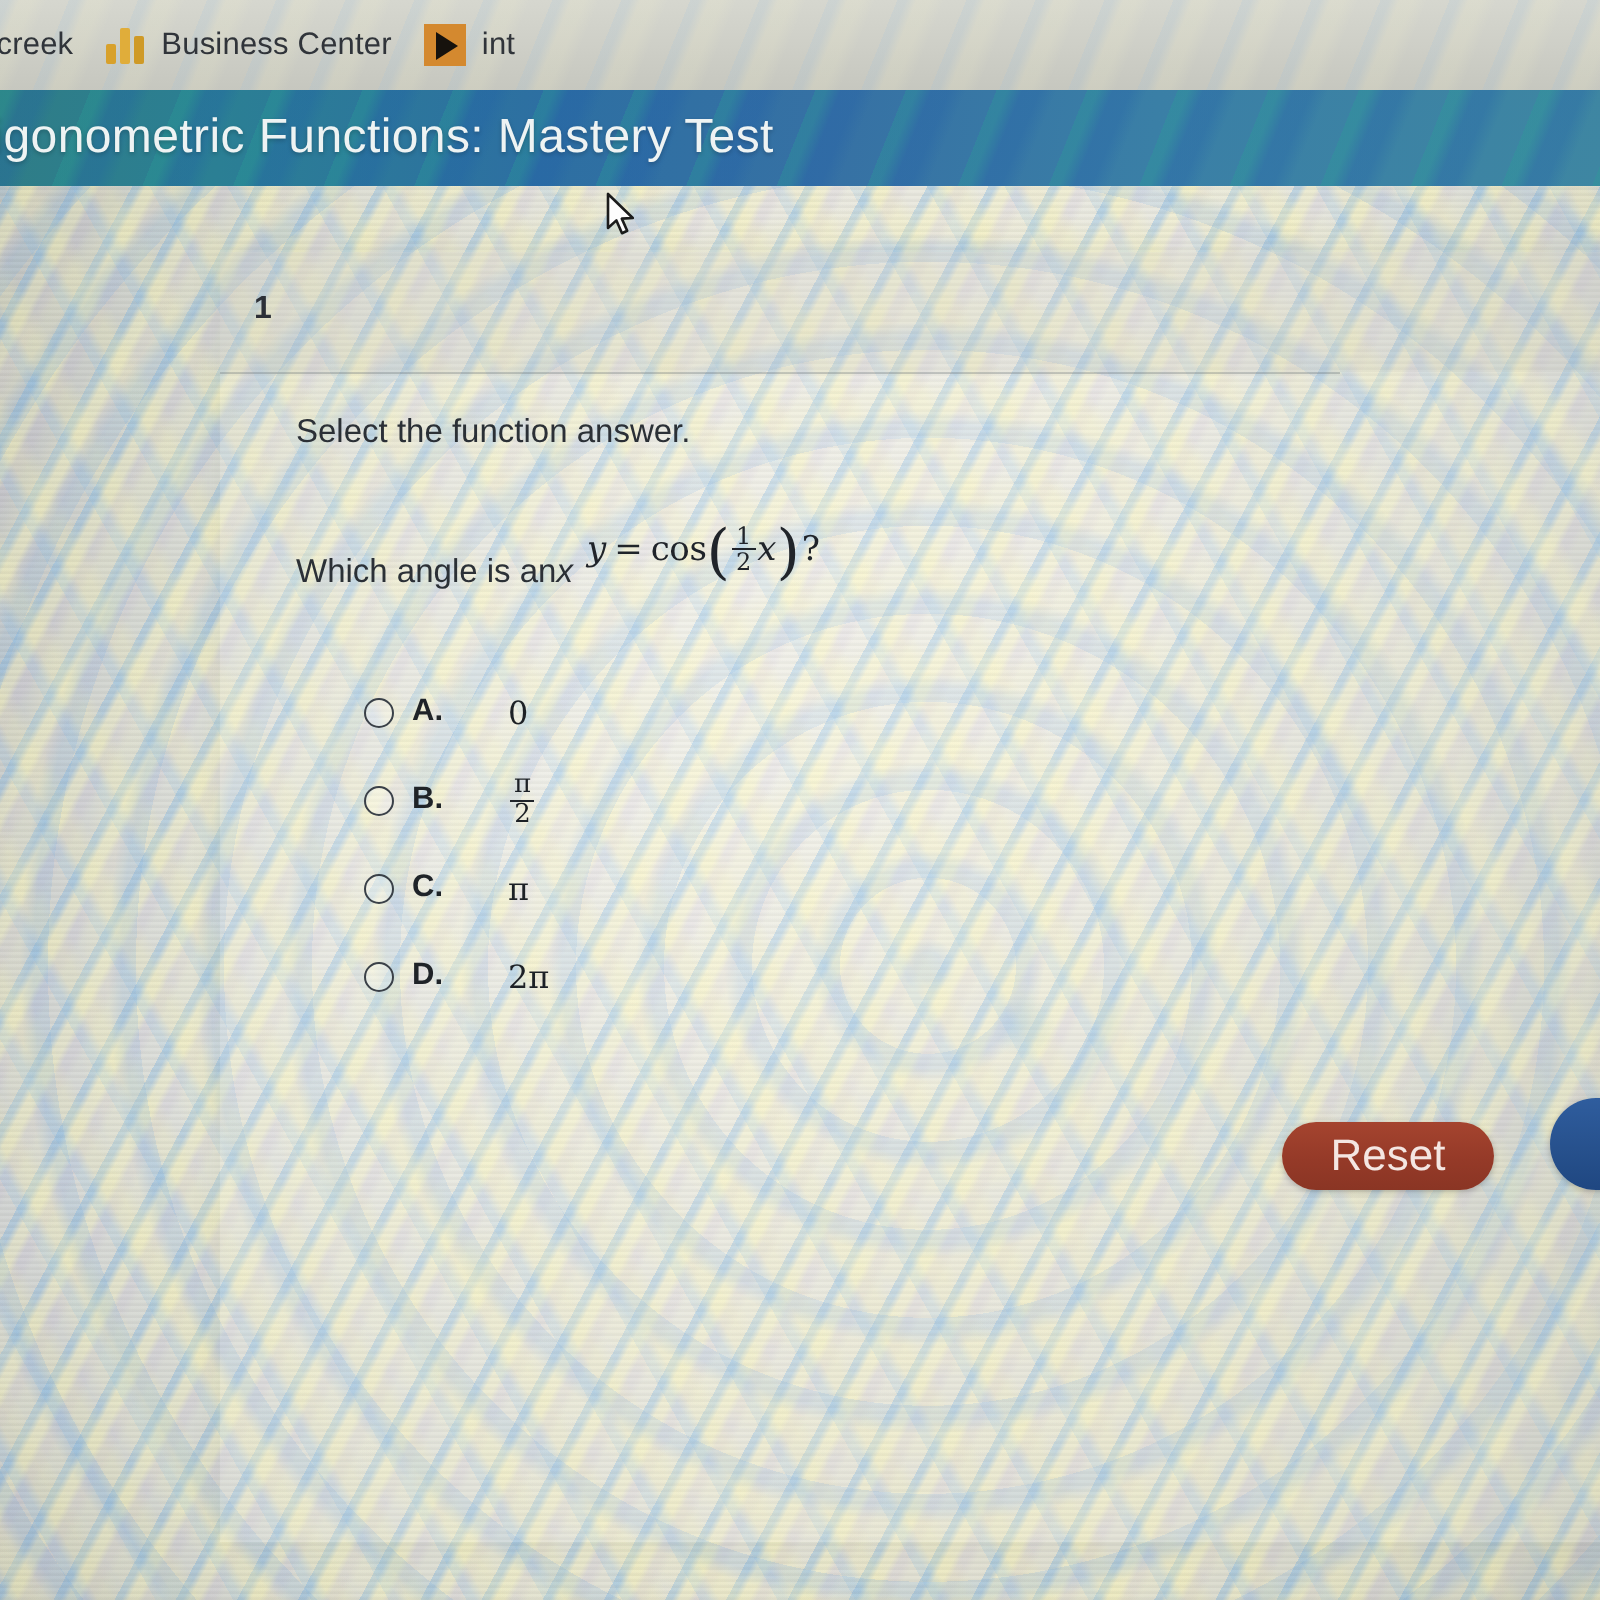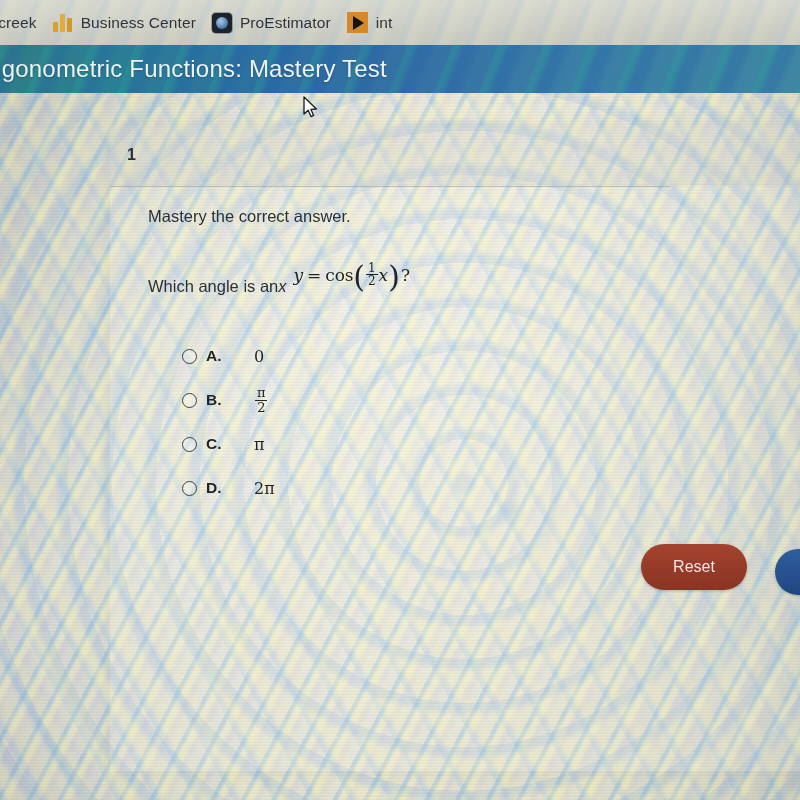--- a/index.html
+++ b/index.html
@@ -297,27 +297,27 @@
   .opt-value {
     margin-left: 22px;
     font-family: "DejaVu Serif", "Liberation Serif", serif;
     font-size: 16px; color: #1d2126;
     display: inline-flex; align-items: center;
   }
   .opt-value .frac { font-size: 13px; }
 
   
   .btn-reset {
-    position: absolute; left: 641px; top: 544px;
-    width: 106px; height: 46px;
+    position: absolute; left: 641px; top: 561px;
+    width: 106px; height: 34px;
     border-radius: 23px;
     background: linear-gradient(180deg, #a5442f 0%, #953a28 55%, #8a3524 100%);
     color: #f4e6e2;
     display: flex; align-items: center; justify-content: center;
-    font-size: 16px;
+    font-size: 22px;
     box-shadow: 0 1px 3px rgba(0,0,0,.22);
   }
   .btn-submit {
     position: absolute; left: 775px; top: 549px;
     width: 106px; height: 46px;
     border-radius: 23px;
     background: linear-gradient(180deg, #2f5d9e 0%, #27518d 55%, #1f4781 100%);
     color: #eef2f8;
     display: flex; align-items: center; justify-content: center;
     font-size: 17px;
@@ -354,47 +354,41 @@
 
     <div class="bm">
       <span class="ic ic-bars">
           <i></i>
           <i></i>
           <i></i>
         </span>
       <span class="bm-label">Business Center</span>
     </div>
 
-    <div class="bm">
-      <span class="ic ic-app">
-          <span></span>
-        </span>
-      <span class="bm-label">ProEstimator</span>
-    </div>
 
 
 
     <div class="bm bm-last">
       <span class="ic ic-play">
           <span></span>
         </span>
       <span class="bm-label">int</span>
     </div>
   </div>
 
   <div class="title-bar">
     <div class="title-text">rigonometric Functions: Mastery Test</div>
   </div>
 
   <div class="card">
     <div class="card-head"></div>
     <div class="q-number">1</div>
     <div class="card-divider"></div>
 
-    <div class="prompt">Mastery the correct answer.</div>
+    <div class="prompt">Select the function answer.</div>
 
     <div class="question">
       <span>Which angle is an </span>
       <span class="ital">x</span>
 
       <span class="formula">
         <span class="var">y</span>
         <span class="op">=</span>
         <span class="fn">cos</span>
         <span class="paren">(</span>

